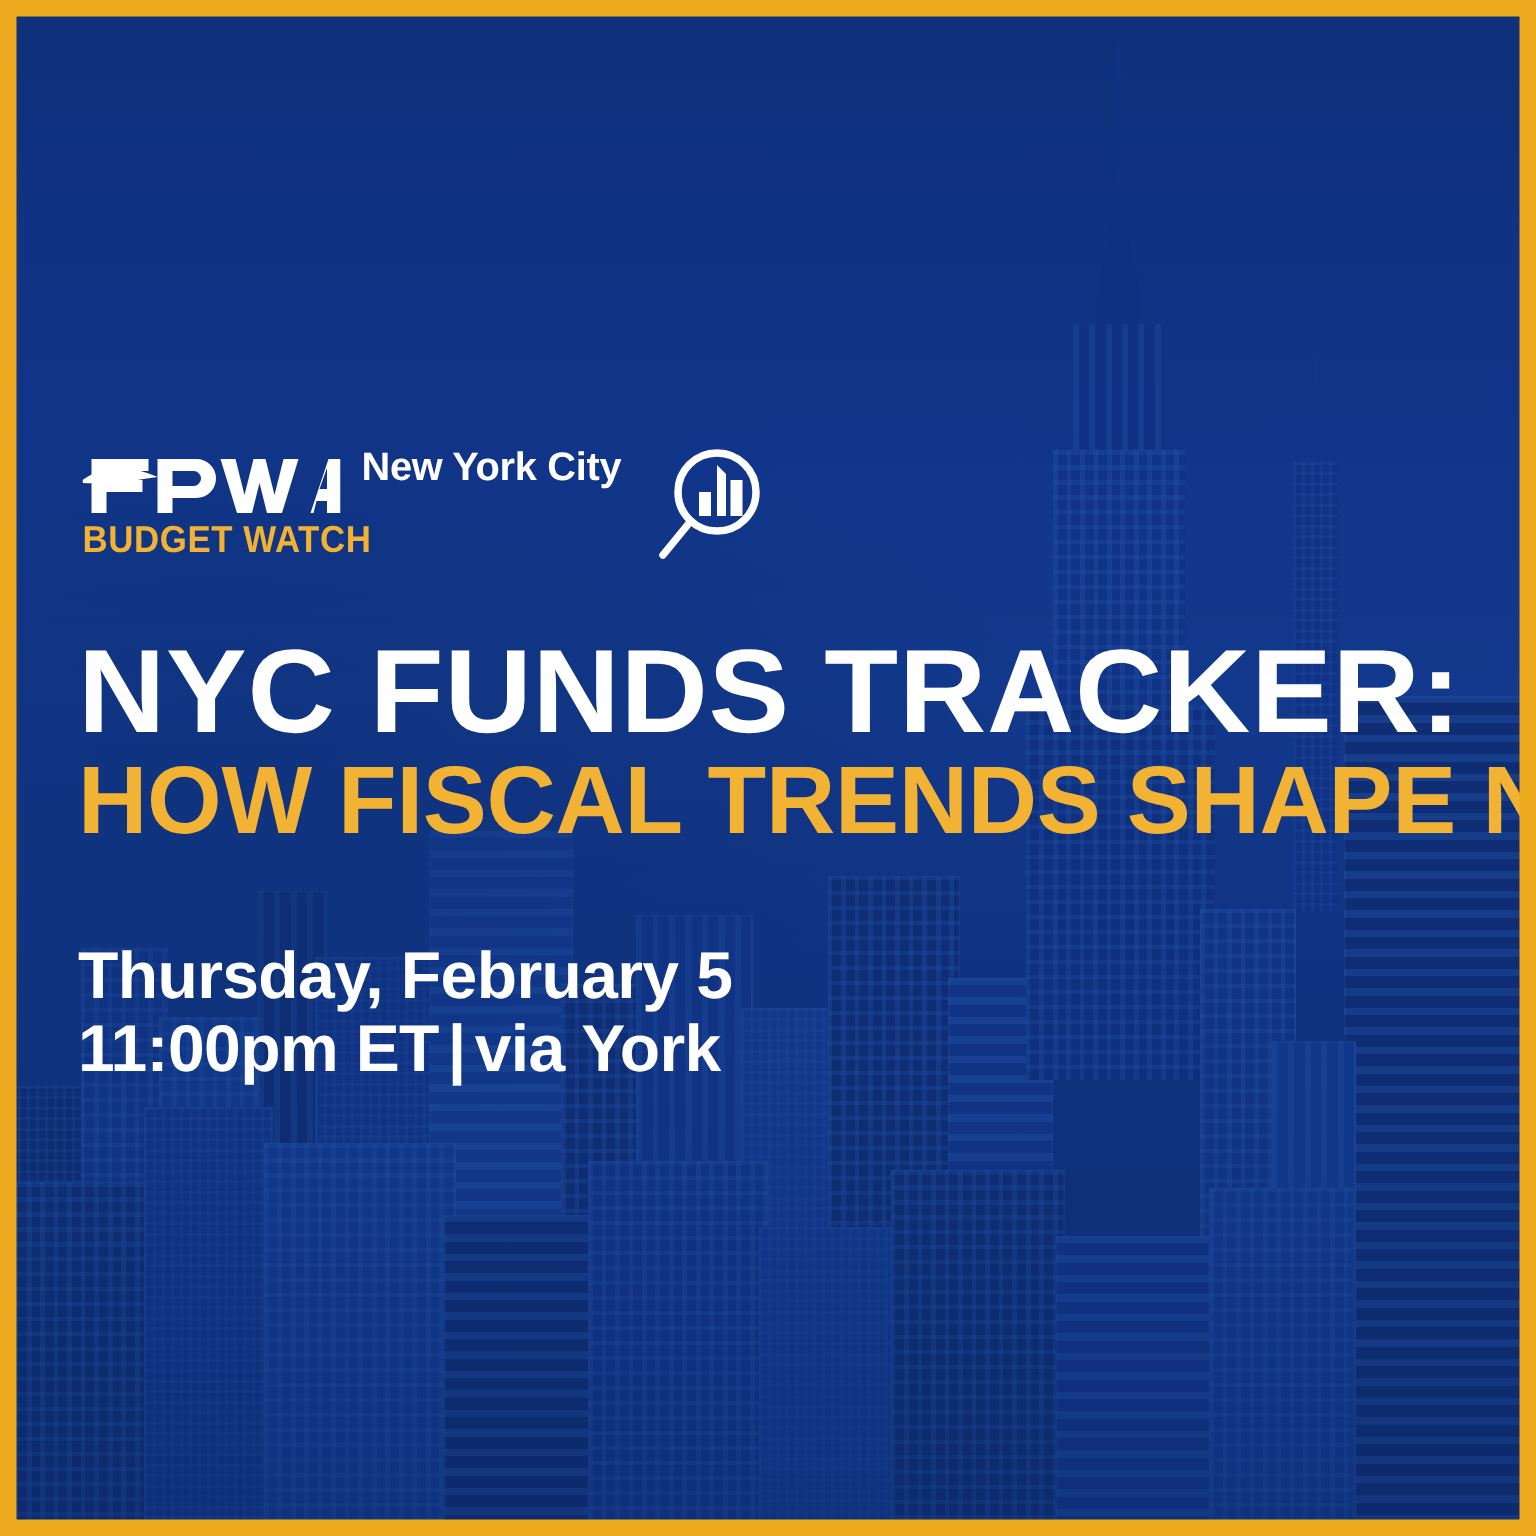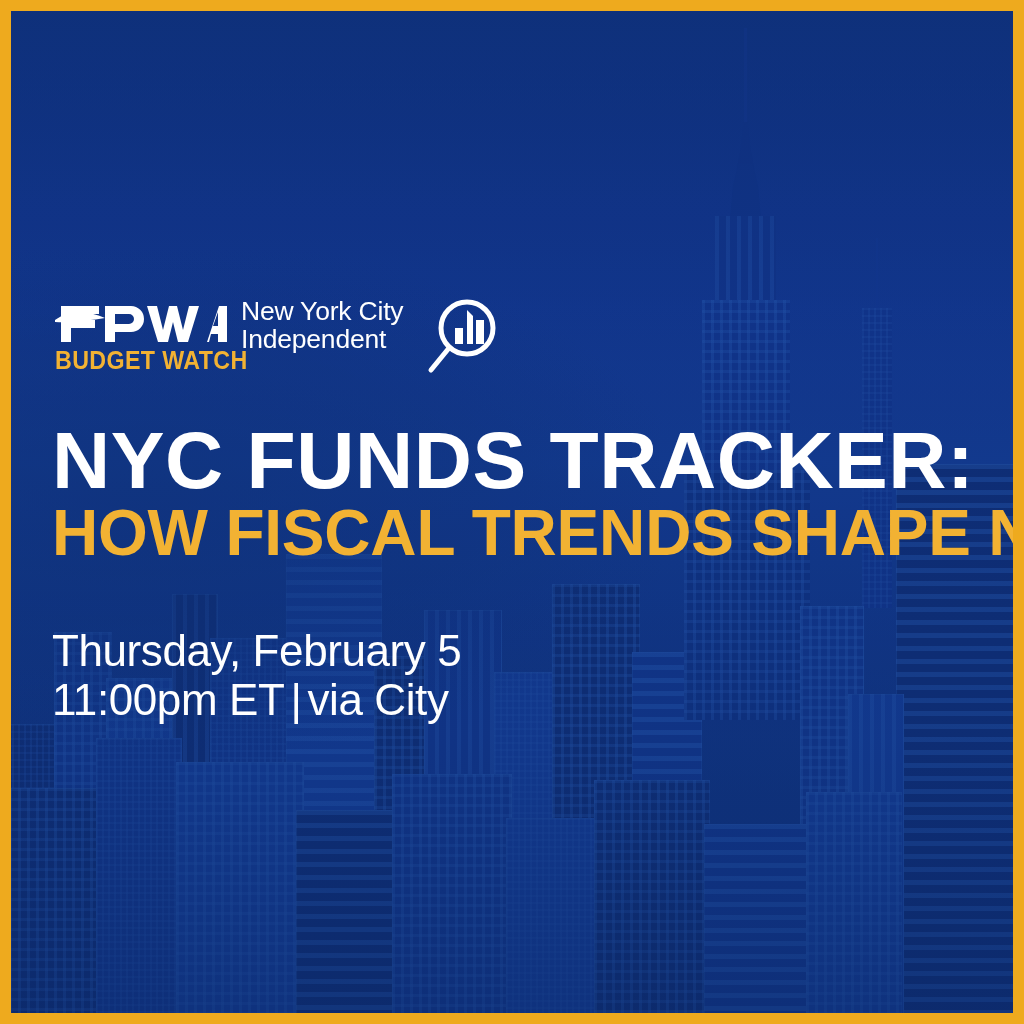--- a/index.html
+++ b/index.html
@@ -208,21 +208,21 @@
     font-size: 25px;
     letter-spacing: .4px;
     color: #F2B233;
     transform: scaleX(.93);
     transform-origin: left center;
     margin-top: 2px;
     white-space: nowrap;
   }
 
   .ibo-text {
-    font-weight: 400;
+    font-weight: 700;
     font-size: 26.5px;
     line-height: 1.07;
     color: #FFFFFF;
     letter-spacing: -.2px;
     white-space: nowrap;
     padding-top: 1px;
   }
 
   .ibo-icon {
     margin-left: 8px;
@@ -255,21 +255,21 @@
     letter-spacing: -.2px;
     transform: scaleX(1.0);
     margin-top: 6px;
   }
 
   
   .details {
     position: absolute;
     left: 52px;
     top: 626px;
-    font-weight: 400;
+    font-weight: 700;
     font-size: 44px;
     line-height: 1.12;
     color: #FFFFFF;
     letter-spacing: -.4px;
     white-space: nowrap;
   }
   .details .sep { padding: 0 6px; }
 </style>
 </head>
 <body>
@@ -339,21 +339,20 @@
             </g>
 
             <path d="M0,24 C14,14 32,14 50,22 C36,24 20,27 0,26 Z" fill="#FFFFFF"></path>
           </svg>
         </div>
         <div class="budget-watch">BUDGET WATCH</div>
       </div>
 
       <div class="ibo-text">
         <div>New York City</div>
-        <div>Independent</div>
       </div>
 
       <div class="ibo-icon">
         <svg width="72" height="80" viewBox="0 0 72 80" aria-hidden="true">
 
           <circle cx="42" cy="32" r="26" fill="none" stroke="#FFFFFF" stroke-width="5"></circle>
 
           <path d="M24,52 L6,74" stroke="#FFFFFF" stroke-width="5" stroke-linecap="round" fill="none"></path>
 
           <g fill="#FFFFFF">
@@ -366,20 +365,20 @@
     </div>
 
     <div class="headline">
       <div class="hl-line hl-1">NYC FUNDS TRACKER:</div>
       <div class="hl-line hl-2">HOW FISCAL TRENDS SHAPE NYC’S FUTURE</div>
     </div>
 
     <div class="details">
       <div>Thursday, February 5</div>
       <div>
-        <span>11:00pm ET</span><span class="sep">|</span><span>via City</span>
+        <span>11:00pm ET</span><span class="sep">|</span><span>via York</span>
       </div>
     </div>
 
   </div>
 
   <div class="frame"></div>
 </div>
 
 </body></html>

